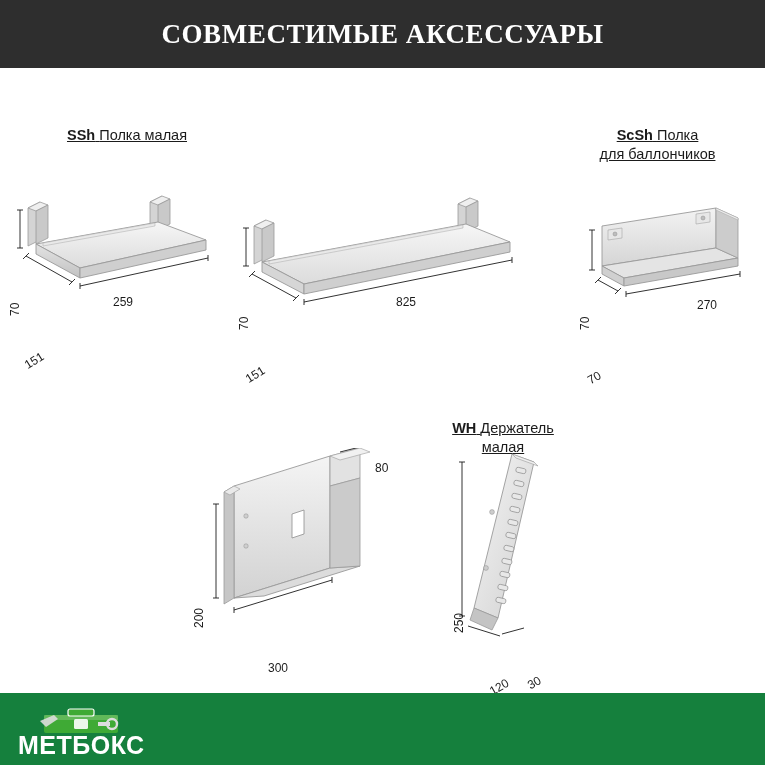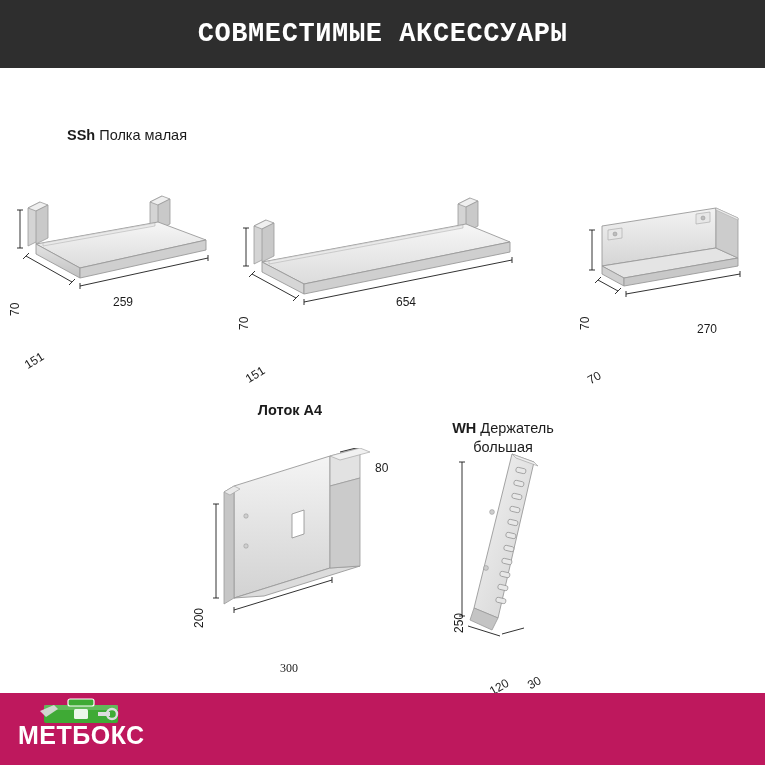--- a/index.html
+++ b/index.html
@@ -31,40 +31,41 @@
     display: flex;
     align-items: center;
     justify-content: center;
   }
   .header-title {
     color: #ffffff;
     font-size: 27px;
     font-weight: bold;
     letter-spacing: 0.6px;
     text-align: center;
-    font-family: Liberation Mono, monospace;
+    font-family: Liberation Serif, serif;
   }
   
   .content {
     position: absolute;
     left: 0;
     top: 68px;
     width: 765px;
     height: 625px;
     background: #ffffff;
   }
   .item {
     position: absolute;
   }
   .item-caption {
     font-size: 14.5px;
     color: #1b1b1b;
     line-height: 1.28;
     text-align: center;
     font-family: "Liberation Sans", sans-serif;
+    text-decoration: underline;
   }
   .item-caption b {
     font-weight: bold;
   }
   .dim {
     position: absolute;
     font-size: 12px;
     color: #1b1b1b;
     font-family: "Liberation Sans", sans-serif;
     white-space: nowrap;
@@ -84,23 +85,23 @@
   .svgwrap {
     position: absolute;
   }
   
   .footer-bar {
     position: absolute;
     left: 0;
     top: 693px;
     width: 765px;
     height: 72px;
-    background: #be185d;
+    background: #15803d;
     display: flex;
-    align-items: flex-start;
+    align-items: flex-end;
   }
   .logo {
     position: relative;
     margin-left: 8px;
     width: 172px;
     height: 62px;
     display: flex;
     align-items: center;
   }
   .logo-text {
@@ -212,22 +213,29 @@
         <line x1="20" y1="82" x2="64" y2="106" stroke="#1b1b1b" stroke-width="0.9"></line>
         <line x1="17" y1="85" x2="23" y2="79" stroke="#1b1b1b" stroke-width="0.9"></line>
         <line x1="61" y1="109" x2="67" y2="103" stroke="#1b1b1b" stroke-width="0.9"></line>
         <line x1="72" y1="110" x2="280" y2="68" stroke="#1b1b1b" stroke-width="0.9"></line>
         <line x1="72" y1="107" x2="72" y2="113" stroke="#1b1b1b" stroke-width="0.9"></line>
         <line x1="280" y1="65" x2="280" y2="71" stroke="#1b1b1b" stroke-width="0.9"></line>
       </svg>
     </div>
     <div class="dim rot" style="left:237px; top:262px;">70</div>
     <div class="dim diag" style="left:243px; top:306px;">151</div>
-    <div class="dim" style="left:396px; top:227px;">654</div>
-
+    <div class="dim" style="left:396px; top:227px;">825</div>
+
+    <div class="item" style="left:560px; top:58px; width:195px;">
+      <div class="item-caption">
+        <b>ScSh</b>
+        <span>Полка</span><br>
+        <span>для баллончиков</span>
+      </div>
+    </div>
 
     <div class="svgwrap" style="left:578px; top:122px; width:180px; height:120px;">
       <svg width="180" height="120" viewBox="0 0 180 120" xmlns="http://www.w3.org/2000/svg">
         <defs>
           <linearGradient id="g3top" x1="0" y1="0" x2="0" y2="1">
             <stop offset="0%" stop-color="#f3f3f3"></stop>
             <stop offset="100%" stop-color="#d5d5d5"></stop>
           </linearGradient>
         </defs>
 
@@ -251,28 +259,22 @@
         <line x1="20" y1="90" x2="40" y2="101" stroke="#1b1b1b" stroke-width="0.9"></line>
         <line x1="17" y1="93" x2="23" y2="87" stroke="#1b1b1b" stroke-width="0.9"></line>
         <line x1="37" y1="104" x2="43" y2="98" stroke="#1b1b1b" stroke-width="0.9"></line>
         <line x1="48" y1="104" x2="162" y2="84" stroke="#1b1b1b" stroke-width="0.9"></line>
         <line x1="48" y1="101" x2="48" y2="107" stroke="#1b1b1b" stroke-width="0.9"></line>
         <line x1="162" y1="81" x2="162" y2="87" stroke="#1b1b1b" stroke-width="0.9"></line>
       </svg>
     </div>
     <div class="dim rot" style="left:578px; top:262px;">70</div>
     <div class="dim diag2" style="left:585px; top:307px;">70</div>
-    <div class="dim" style="left:697px; top:230px;margin-top:24px;">270</div>
-
-    <div class="item" style="left:200px; top:333px; width:180px;">
-      <div class="item-caption">
-        <b>Лоток</b>
-        <b>A4</b>
-      </div>
-    </div>
+    <div class="dim" style="left:697px; top:230px;">270</div>
+
 
     <div class="svgwrap" style="left:200px; top:380px; width:200px; height:180px;">
       <svg width="200" height="180" viewBox="0 0 200 180" xmlns="http://www.w3.org/2000/svg">
         <defs>
           <linearGradient id="g4f" x1="0" y1="0" x2="0" y2="1">
             <stop offset="0%" stop-color="#f4f4f4"></stop>
             <stop offset="100%" stop-color="#d2d2d2"></stop>
           </linearGradient>
         </defs>
 
@@ -296,27 +298,27 @@
         <line x1="13" y1="56" x2="19" y2="56" stroke="#1b1b1b" stroke-width="0.9"></line>
         <line x1="13" y1="150" x2="19" y2="150" stroke="#1b1b1b" stroke-width="0.9"></line>
         <line x1="34" y1="162" x2="132" y2="132" stroke="#1b1b1b" stroke-width="0.9"></line>
         <line x1="34" y1="159" x2="34" y2="165" stroke="#1b1b1b" stroke-width="0.9"></line>
         <line x1="132" y1="129" x2="132" y2="135" stroke="#1b1b1b" stroke-width="0.9"></line>
         <line x1="140" y1="4" x2="172" y2="-4" stroke="#1b1b1b" stroke-width="0.9"></line>
       </svg>
     </div>
     <div class="dim" style="left:375px; top:393px;">80</div>
     <div class="dim rot" style="left:192px; top:560px;">200</div>
-    <div class="dim" style="left:280px; top:593px;font-family:Liberation Serif, serif;">300</div>
+    <div class="dim" style="left:268px; top:593px;">300</div>
 
     <div class="item" style="left:418px; top:351px; width:170px;">
       <div class="item-caption">
         <b>WH</b>
         <span>Держатель</span><br>
-        <span>большая</span>
+        <span>малая</span>
       </div>
     </div>
 
     <div class="svgwrap" style="left:440px; top:380px; width:150px; height:190px;">
       <svg width="150" height="190" viewBox="0 0 150 190" xmlns="http://www.w3.org/2000/svg">
         <defs>
           <linearGradient id="g5f" x1="0" y1="0" x2="1" y2="1">
             <stop offset="0%" stop-color="#f5f5f5"></stop>
             <stop offset="100%" stop-color="#d0d0d0"></stop>
           </linearGradient>

